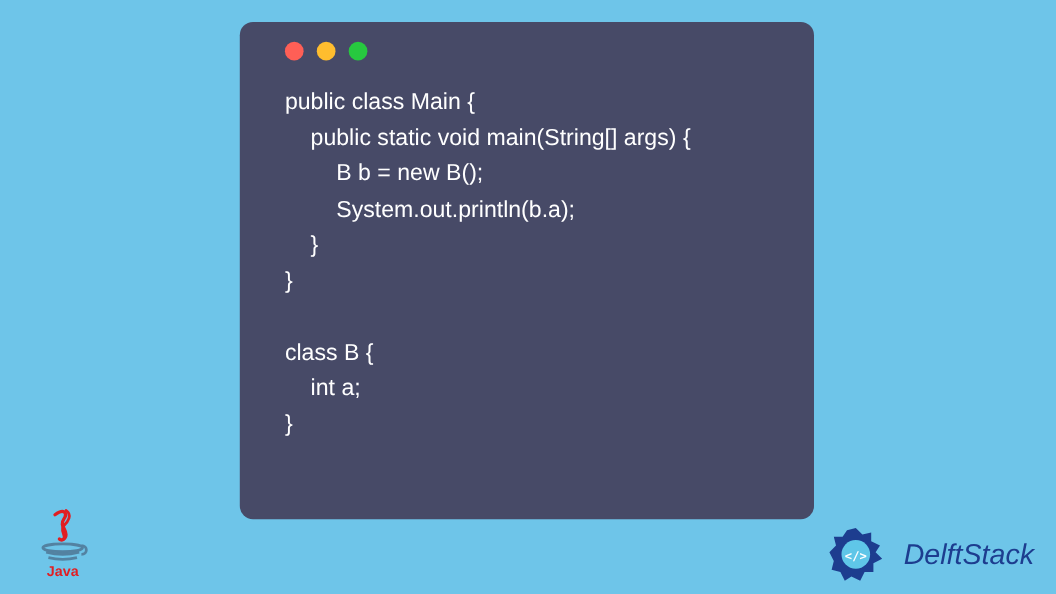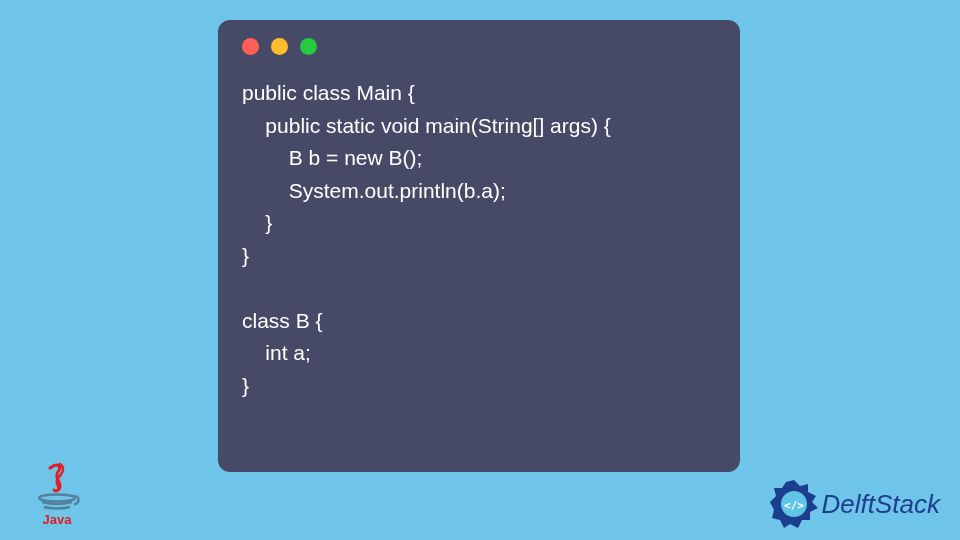--- a/index.html
+++ b/index.html
@@ -16,21 +16,21 @@
       overflow: hidden;
     }
     .code-window {
       position: absolute;
       left: 218px;
       top: 20px;
       width: 522px;
       height: 452px;
       background: #474a67;
       border-radius: 12px;
-      padding: 18px 24px 24px 24px;
+      padding: 18px 24px 24px 41px;
     }
     .window-dots {
       display: flex;
       gap: 12px;
       margin-bottom: 22px;
     }
     .dot {
       width: 17px;
       height: 17px;
       border-radius: 50%;
@@ -63,20 +63,21 @@
     .delft-badge {
       width: 52px;
       height: 52px;
       position: relative;
     }
     .delft-text {
       font-size: 26px;
       font-weight: 500;
       color: #1d3d8f;
       font-style: italic;
+      margin-left: 16px;
     }
   </style>
 </head>
 <body>
 
 <div class="code-window">
   <div class="window-dots">
     <div class="dot dot-red"></div>
     <div class="dot dot-yellow"></div>
     <div class="dot dot-green"></div>

